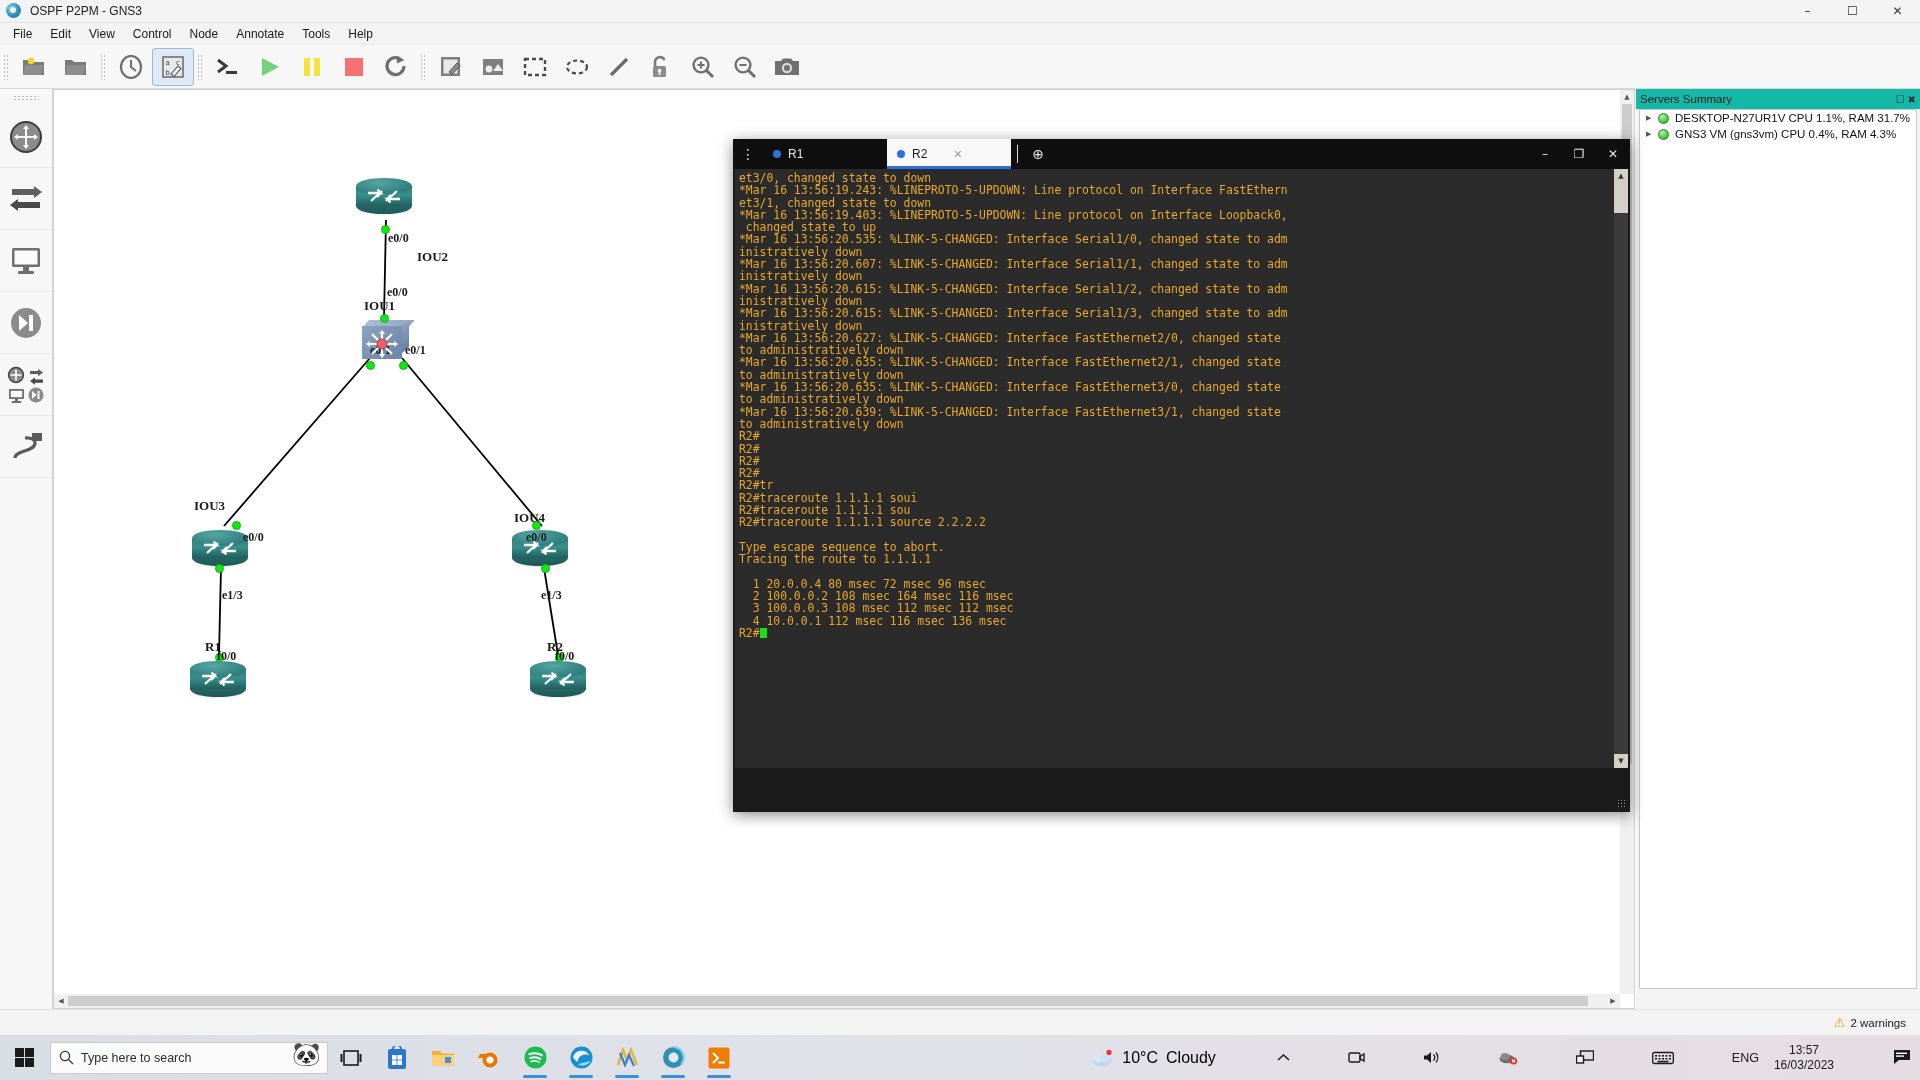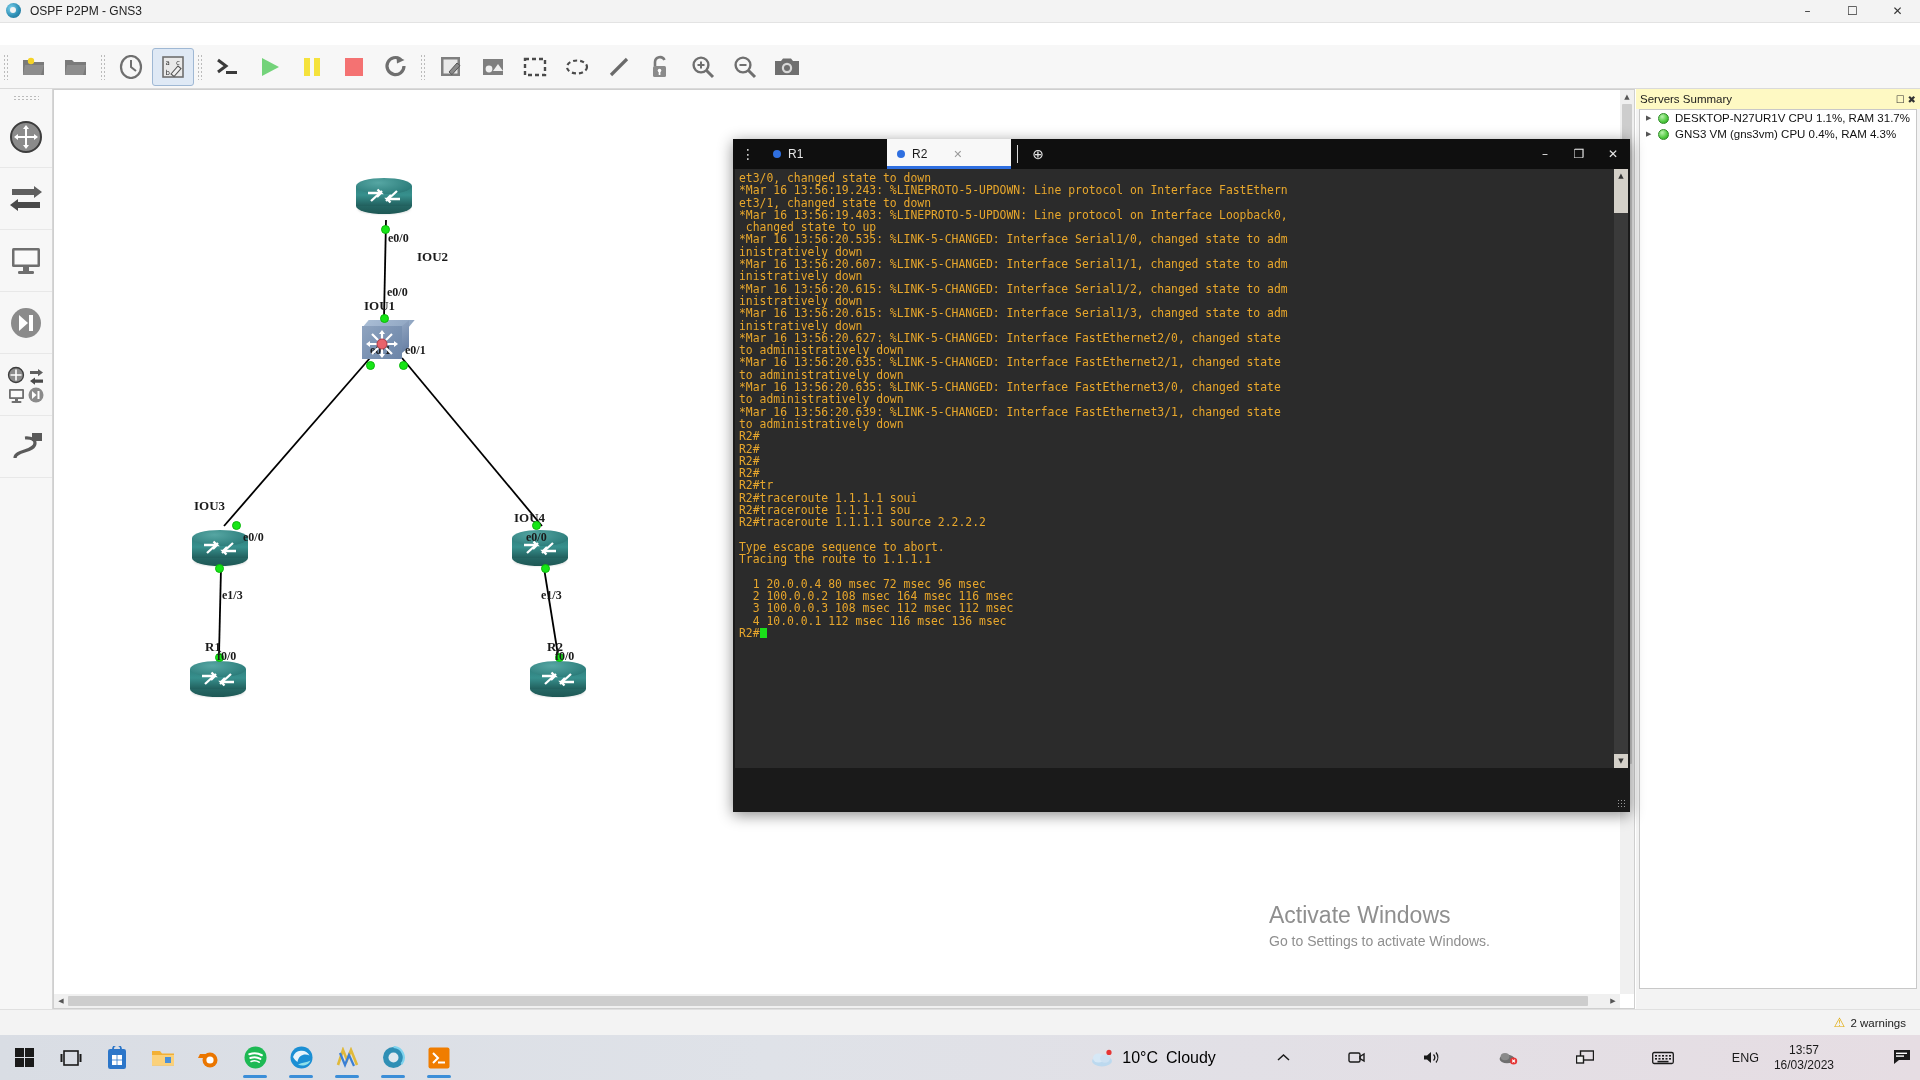--- a/index.html
+++ b/index.html
@@ -146,21 +146,21 @@
   .wm1 { font-size: 23px; }
   .wm2 { font-size: 14px; margin-top: 4px; }
 
   
   .rightpanel {
     position: absolute; top: 89px; left: 1636px; width: 284px; height: 920px;
     background: #f3f3f3;
   }
   .rp-head {
     height: 20px; display: flex; align-items: center; padding: 0 4px;
-    font-size: 11.5px; color: #1a1a1a; background: #fef9c3;
+    font-size: 11.5px; color: #1a1a1a; background: #14b8a6;
   }
   .rp-ctl { margin-left: auto; display: flex; gap: 3px; }
   .rp-ctl span { font-size: 10px; color: #333; font-family: "DejaVu Sans", sans-serif; }
   .rp-body { margin: 0 3px; background: #fff; border: 1px solid #c8c8c8; height: 880px; }
   .srv-row { display: flex; align-items: center; height: 16px; font-size: 11.5px; color: #111; padding-left: 6px; }
   .srv-arrow { width: 12px; font-size: 7px; color: #555; font-family: "DejaVu Sans", sans-serif; }
   .srv-led { width: 11px; height: 11px; border-radius: 50%;
     background: radial-gradient(circle at 35% 30%, #b8f2ac 0%, #4fc93f 60%, #2a9b22 100%);
     margin-right: 6px; border: 1px solid #2f8a28; }
 
@@ -267,20 +267,30 @@
         <div class="gns3-logo"></div>
       </div>
     <div class="tb-title">OSPF P2PM - GNS3</div>
     <div class="tb-controls">
       <div class="tb-btn">–</div>
       <div class="tb-btn">☐</div>
       <div class="tb-btn close">✕</div>
     </div>
   </div>
 
+  <div class="menubar">
+    <div class="menu-item">File</div>
+    <div class="menu-item">Edit</div>
+    <div class="menu-item">View</div>
+    <div class="menu-item">Control</div>
+    <div class="menu-item">Node</div>
+    <div class="menu-item">Annotate</div>
+    <div class="menu-item">Tools</div>
+    <div class="menu-item">Help</div>
+  </div>
 
   <div class="toolbar">
     <div class="grip"></div>
 
     <div class="tool">
       <svg width="24" height="22" viewBox="0 0 24 22">
         <path d="M1 4 h7 l2 2 h12 v13 H1z" fill="#7a7a7a"></path>
         <path d="M3 9 h19 l-3 10 H1z" fill="#8d8d8d"></path>
         <circle cx="9" cy="5" r="3.2" fill="#f5d327"></circle>
       </svg>
@@ -572,24 +582,20 @@
       <div class="iflabel" style="left:333px;top:195px;">e0/0</div>
       <div class="iflabel" style="left:316px;top:253px;">e0/1</div>
       <div class="iflabel" style="left:351px;top:253px;">e0/1</div>
       <div class="iflabel" style="left:189px;top:440px;">e0/0</div>
       <div class="iflabel" style="left:472px;top:440px;">e0/0</div>
       <div class="iflabel" style="left:168px;top:498px;">e1/3</div>
       <div class="iflabel" style="left:487px;top:498px;">e1/3</div>
       <div class="iflabel" style="left:163px;top:559px;">f0/0</div>
       <div class="iflabel" style="left:501px;top:559px;">f0/0</div>
 
-      <div class="watermark">
-        <div class="wm1">Activate Windows</div>
-        <div class="wm2">Go to Settings to activate Windows.</div>
-      </div>
     </div>
 
     <div class="scroll-v">
       <div class="sc-arrow">▲</div>
       <div class="sc-thumb-v"></div>
     </div>
     <div class="scroll-h">
       <div class="sc-arrow">◀</div>
       <div class="sc-thumb-h"></div>
       <div class="sc-arrow" style="position:absolute;right:0;top:0;">▶</div>
@@ -657,20 +663,28 @@
   </div>
 
   <div class="taskbar">
     <div class="start">
       <div class="win-logo">
           <i></i>
           <i></i>
           <i></i>
           <i></i>
         </div>
+    </div>
+    <div class="searchbox">
+      <svg width="15" height="15" viewBox="0 0 15 15">
+        <circle cx="6" cy="6" r="4.6" fill="none" stroke="#333" stroke-width="1.3"></circle>
+        <path d="M9.5 9.5 L14 14" stroke="#333" stroke-width="1.3"></path>
+      </svg>
+      <span class="search-ph">Type here to search</span>
+      <span class="panda">🐼</span>
     </div>
 
     <div class="tbicon">
       <svg width="22" height="18" viewBox="0 0 22 18">
         <rect x="4" y="2" width="14" height="14" fill="none" stroke="#1a1a1a" stroke-width="1.6"></rect>
         <rect x="0.5" y="5" width="2" height="8" fill="#1a1a1a"></rect>
         <rect x="19.5" y="5" width="2" height="8" fill="#1a1a1a"></rect>
       </svg>
     </div>
     <div class="tbicon">

